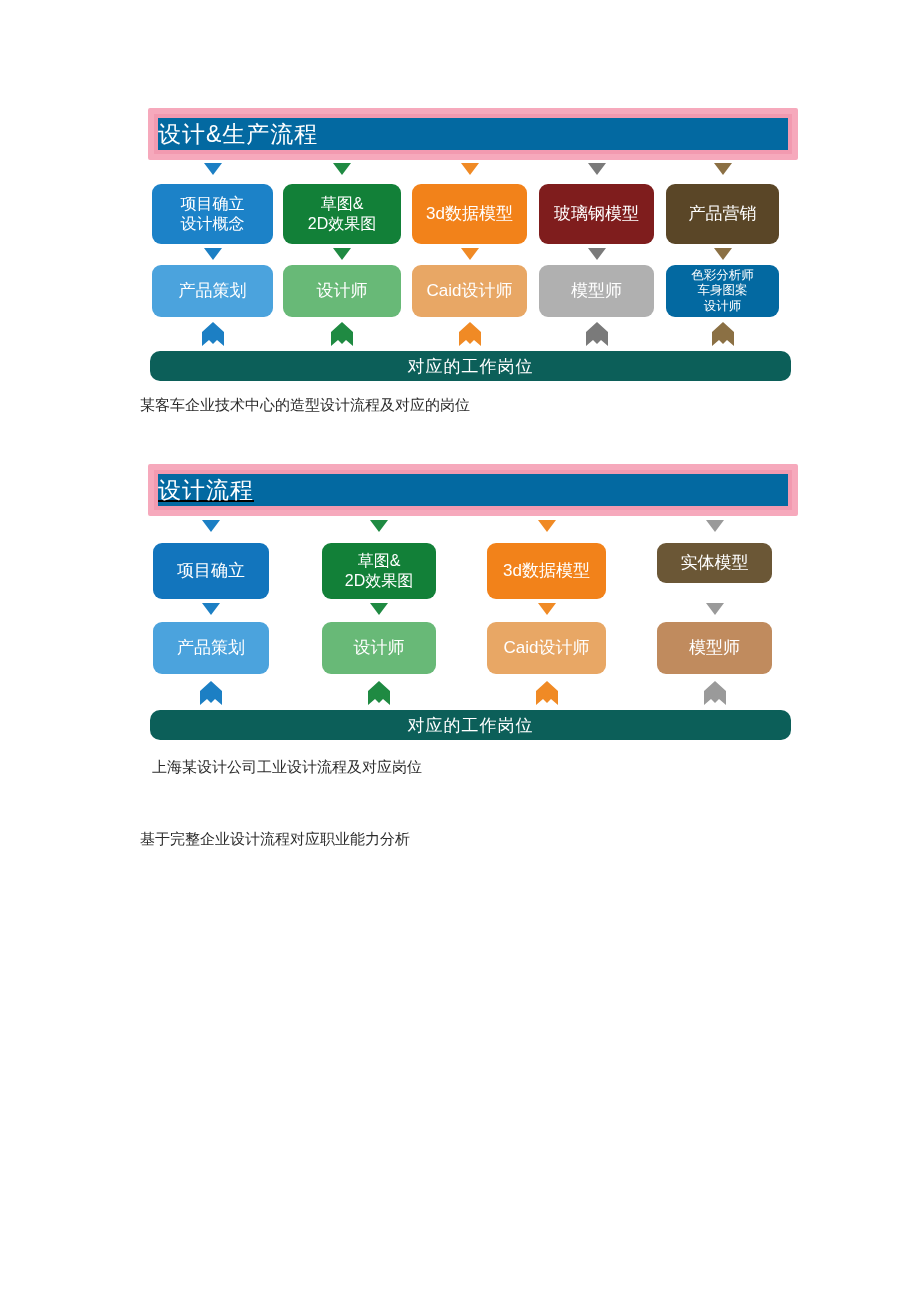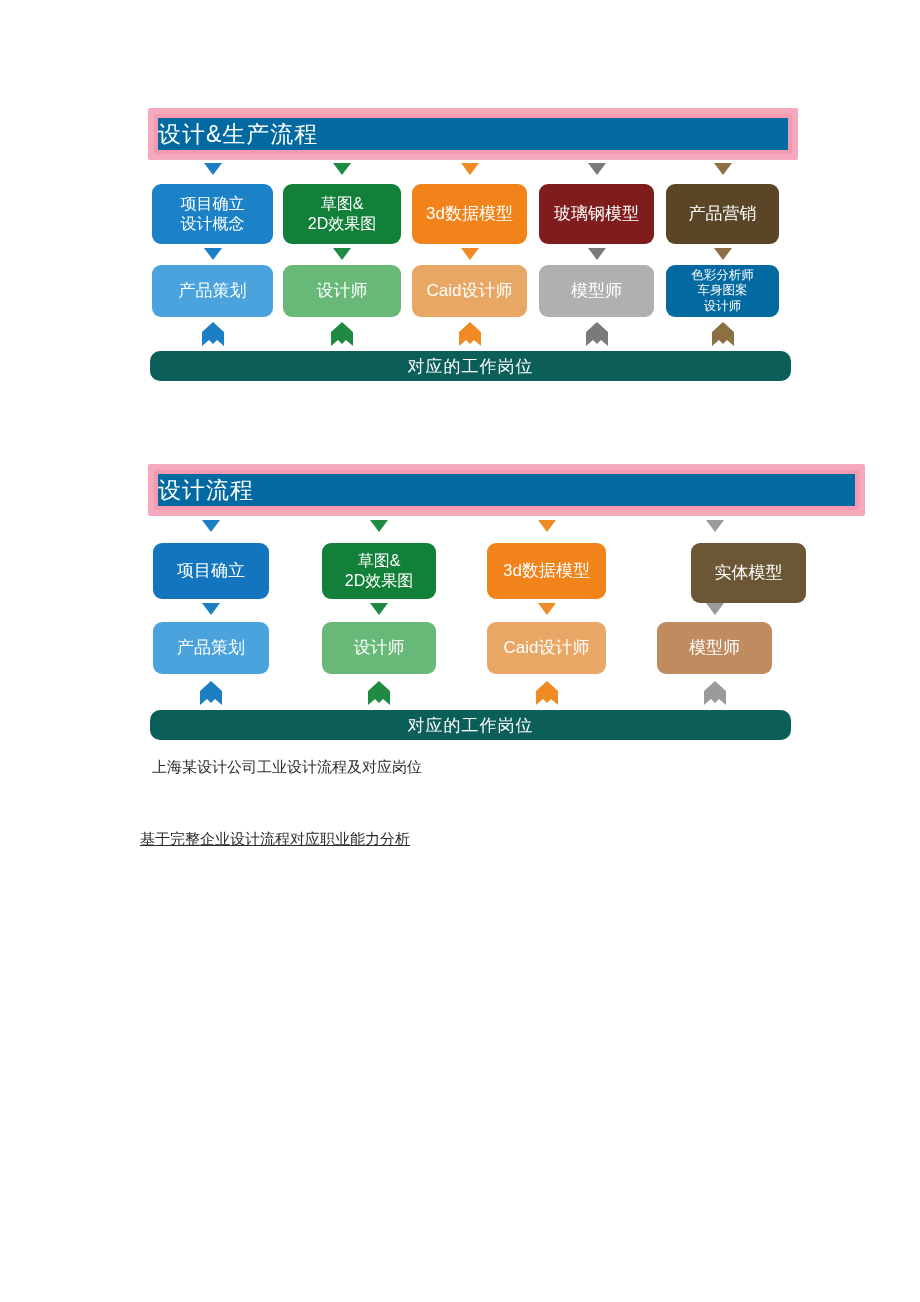--- a/index.html
+++ b/index.html
@@ -180,25 +180,26 @@
           <svg width="22" height="24" viewBox="0 0 22 24">
             <path d="M11 0 L22 10 L22 24 L15 18 L11 22 L7 18 L0 24 L0 10 Z" fill="#8b7044"></path>
           </svg>
         </div>
       </div>
 
     <div class="tealbar" style="left:150px;top:351px;width:641px;height:30px;">
       <span class="tealbar-text">对应的工作岗位</span>
     </div>
 
+    <div class="caption" style="left:140px;top:396px;">某客车企业技术中心的造型设计流程及对应的岗位</div>
   </div>
 
   <div class="diagram" id="diagram2-root" style="left:0;top:0;width:920px;height:800px;">
 
-    <div class="banner" style="left:148px;top:464px;width:717px;height:52px;">
+    <div class="banner" style="left:148px;top:464px;width:650px;height:52px;text-decoration:underline;">
       <div class="banner-inner">
         <span class="banner-text">设计流程</span>
       </div>
     </div>
 
     <div id="d2-cols">
         <div class="chev" style="left: 202px; top: 520px; border-top-color: rgb(28, 127, 196);"></div>
         <div class="box" style="left: 153px; top: 543px; width: 116px; height: 56px; background: rgb(18, 117, 189); font-size: 17px;">
           <span class="box-label"><span>项目确立</span></span>
         </div>
@@ -231,37 +232,37 @@
         <div class="chev" style="left: 537.5px; top: 603px; border-top-color: rgb(240, 138, 37);"></div>
         <div class="box" style="left: 487px; top: 622px; width: 119px; height: 52px; background: rgb(232, 167, 101); font-size: 17px;">
           <span class="box-label"><span>Caid设计师</span></span>
         </div>
         <div class="upribbon" style="left: 535.5px; top: 681px;">
           <svg width="22" height="24" viewBox="0 0 22 24">
             <path d="M11 0 L22 10 L22 24 L15 18 L11 22 L7 18 L0 24 L0 10 Z" fill="#f08a25"></path>
           </svg>
         </div>
         <div class="chev" style="left: 705.5px; top: 520px; border-top-color: rgb(154, 154, 154);"></div>
-        <div class="box" style="left: 657px; top: 543px; width: 115px; height: 60px; background: rgb(107, 87, 54); font-size: 17px; margin-left: 34px;">
+        <div class="box" style="left: 657px; top: 543px; width: 115px; height: 40px; background: rgb(107, 87, 54); font-size: 17px;">
           <span class="box-label"><span>实体模型</span></span>
         </div>
         <div class="chev" style="left: 705.5px; top: 603px; border-top-color: rgb(154, 154, 154);"></div>
         <div class="box" style="left: 657px; top: 622px; width: 115px; height: 52px; background: rgb(192, 139, 94); font-size: 17px;">
           <span class="box-label"><span>模型师</span></span>
         </div>
         <div class="upribbon" style="left: 703.5px; top: 681px;">
           <svg width="22" height="24" viewBox="0 0 22 24">
             <path d="M11 0 L22 10 L22 24 L15 18 L11 22 L7 18 L0 24 L0 10 Z" fill="#9a9a9a"></path>
           </svg>
         </div>
       </div>
 
     <div class="tealbar" style="left:150px;top:710px;width:641px;height:30px;">
       <span class="tealbar-text">对应的工作岗位</span>
     </div>
 
     <div class="caption" style="left:152px;top:758px;">上海某设计公司工业设计流程及对应岗位</div>
   </div>
 
-  <div class="caption" style="left:140px;top:830px;font-family:'Liberation Sans','DejaVu Sans',sans-serif;font-size:15px;text-decoration:underline;">基于完整企业设计流程对应职业能力分析</div>
+  <div class="caption" style="left:140px;top:830px;font-family:'Liberation Sans','DejaVu Sans',sans-serif;font-size:15px;">基于完整企业设计流程对应职业能力分析</div>
 
 
 </div>
 
 </body></html>

